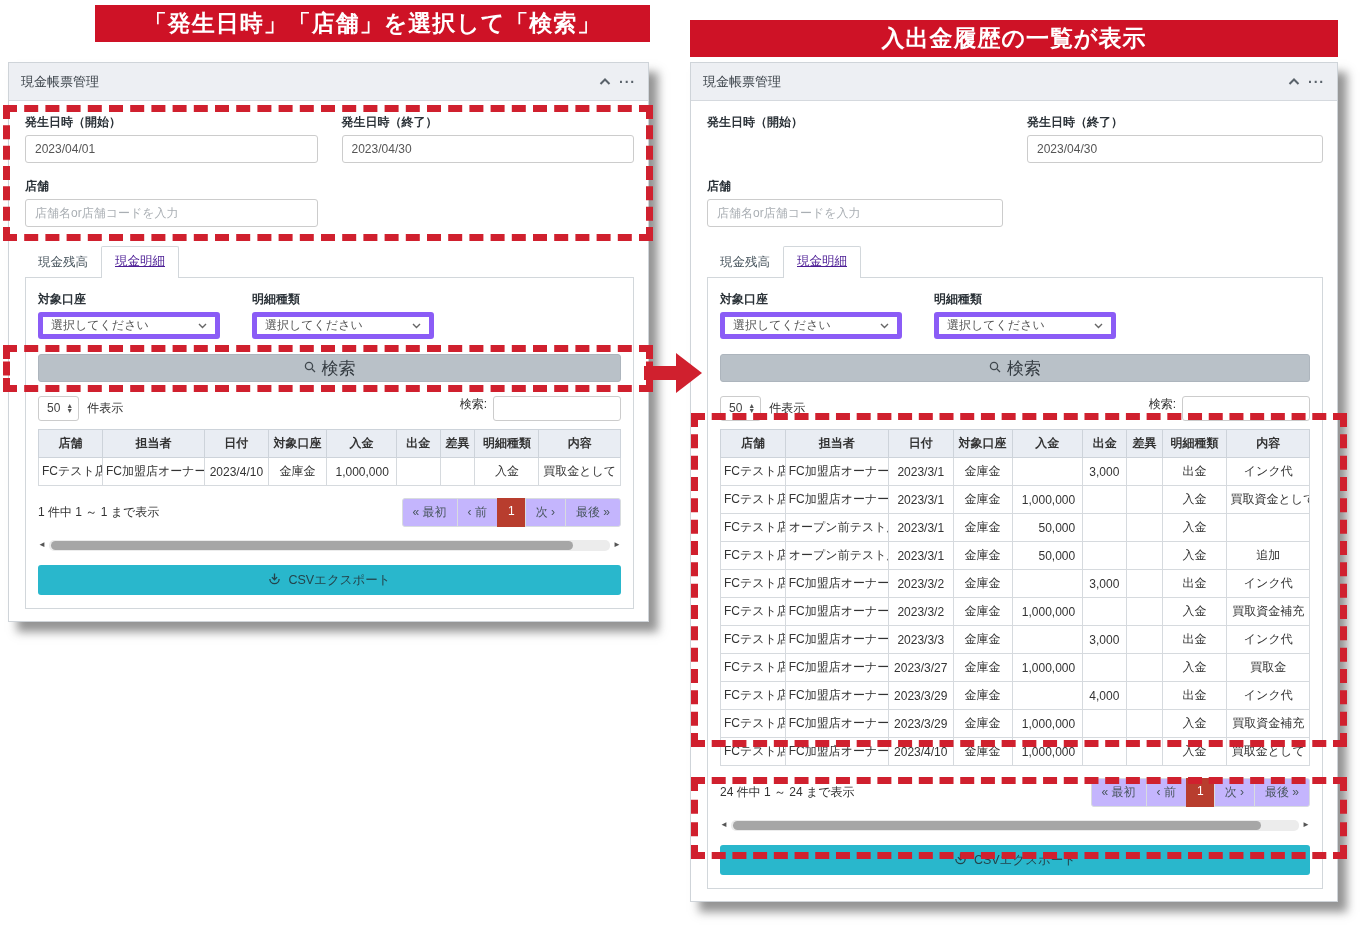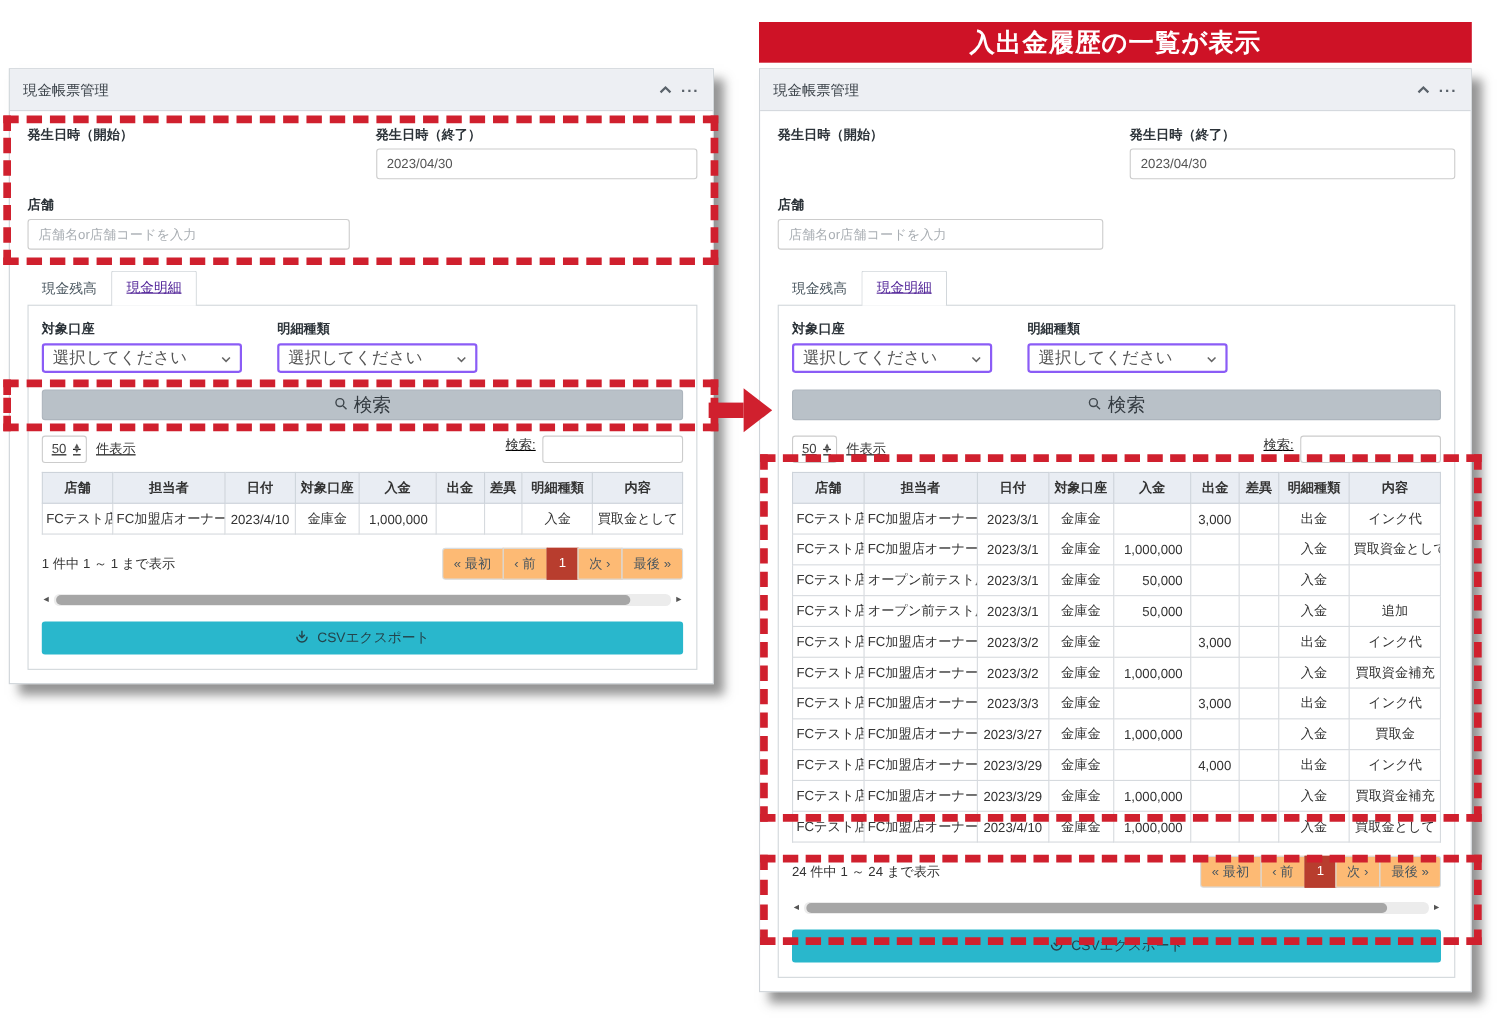--- a/index.html
+++ b/index.html
@@ -40,30 +40,30 @@
   
   .tabs { margin-top:22px; display:flex; align-items:flex-end; height:28px; position:relative; z-index:2; }
   .tab { font-size:12.5px; color:#49565f; padding:6px 13px; cursor:pointer; }
   .tab.active { background:#fff; border:1px solid #d2d7db; border-bottom:none;
                 border-radius:2px 2px 0 0; padding:6px 13px 8px; margin-bottom:-1px; color:#4c1d95;text-decoration:underline; }
   .pane { border:1px solid #d2d7db; padding:12px 12px 13px; position:relative; z-index:1; background:#fff; }
 
   
   .filters { display:flex; gap:32px; }
   .filter-group { width:182px; }
-  .select-box { margin-top:4px; height:27px; border:2px solid #8b5cf6; border-radius:3px;
-                display:flex; align-items:center; padding:0 8px; font-size:15px; color:#555;
-                justify-content:space-between; cursor:pointer; background:#fff; }
+  .select-box { margin-top:4px; height:27px; border:5px solid #8b5cf6; border-radius:3px;
+                display:flex; align-items:center; padding:0 8px; font-size:12px; color:#555;
+                justify-content:space-between; cursor:pointer; background:#fff;font-family:Liberation Mono, monospace; }
 
   .search-btn { margin-top:15px; width:100%; height:28px; background:#b9c1c8; border:1px solid #adb5bd;
                 border-radius:3px; display:flex; align-items:center; justify-content:center; gap:6px;
                 font-size:17px; color:#333a40; cursor:pointer; }
 
   
-  .page-row { margin-top:13px; display:flex; align-items:center; justify-content:space-between; height:26px;text-decoration:underline; }
+  .page-row { margin-top:13px; display:flex; align-items:center; justify-content:space-between; height:26px; }
   .page-left { display:flex; align-items:center; gap:8px; font-size:12px; color:#333; }
   .spinner { height:25px; border:1px solid #ccc; border-radius:3px; display:flex; align-items:center;
              padding:0 5px 0 8px; gap:6px; font-size:12px; color:#444; cursor:pointer; }
   .spin-arrows { display:flex; flex-direction:column; line-height:5px; font-size:7px; color:#555; }
   .page-right { display:flex; align-items:flex-start; gap:6px; font-size:12px; color:#333; }
   .mini-search { width:128px; height:25px; border:1px solid #ccc; border-radius:3px; padding:0 6px;
                  font-size:12px; color:#555; outline:none; font-family:inherit; }
 
   
   table.grid { margin-top:8px; width:100%; border-collapse:collapse; font-size:12px; table-layout:fixed; }
@@ -76,21 +76,21 @@
   table.grid th:nth-child(3){width:11%} table.grid th:nth-child(4){width:10%}
   table.grid th:nth-child(5){width:12%} table.grid th:nth-child(6){width:7.5%}
   table.grid th:nth-child(7){width:6%}  table.grid th:nth-child(8){width:11%}
   table.grid th:nth-child(9){width:14%}
 
   
   .info-row { margin-top:12px; display:flex; align-items:center; justify-content:space-between; }
   .info-text { font-size:12px; color:#333; }
   .pager { display:inline-flex; }
   .pager-item { border:1px solid #d8dcdf; margin-left:-1px; padding:5px 10px; font-size:12px;
-                color:#49565f; cursor:pointer; background:#fdba74; }
+                color:#49565f; cursor:pointer; background:#c4b5fd; }
   .pager-item:first-child { border-radius:3px 0 0 3px; }
   .pager-item:last-child { border-radius:0 3px 3px 0; }
   .pager-item.active { background:#b83d2e; border-color:#b83d2e; color:#fff; }
 
   
   .hscroll { margin-top:12px; display:flex; align-items:center; gap:3px; height:12px; }
   .hs-arrow { font-size:8px; color:#555; line-height:12px; cursor:pointer; }
   .hs-track { flex:1; height:11px; background:#ececec; border-radius:5px; position:relative; }
   .hs-thumb { position:absolute; left:2px; top:1px; bottom:1px; width:93%; background:#a6a6a6;
               border-radius:5px; cursor:grab; }
@@ -108,40 +108,44 @@
   #dash-r2 { left:691px; top:777px; width:656px; height:82px; }
 
   
   #flow-arrow { position:absolute; left:644px; top:351px; z-index:6; }
 </style>
 </head>
 <body>
 
 <div id="stage">
 
+  <div class="banner" id="banner-left">
+    <span>「発生日時」「店舗」を選択して「検索」</span>
+  </div>
   <div class="banner" id="banner-right">
     <span>入出金履歴の一覧が表示</span>
   </div>
 
   <div class="panel" id="panel-left">
     <div class="panel-header">
       <div class="panel-title">現金帳票管理</div>
       <div class="hdr-icons">
         <span>
           <svg width="12" height="10" viewBox="0 0 12 10">
               <polyline points="1.5,7 6,2.5 10.5,7" fill="none" stroke="#5a626a" stroke-width="2"></polyline>
             </svg>
         </span>
         <span class="ellipsis">···</span>
       </div>
     </div>
     <div class="panel-body">
       <div class="form-grid">
         <div>
           <div class="form-label">発生日時（開始）</div>
+          <input class="text-input mt4" value="2023/04/01" style="">
         </div>
         <div>
           <div class="form-label">発生日時（終了）</div>
           <input class="text-input mt4" value="2023/04/30" style="">
         </div>
       </div>
       <div class="form-grid mt14">
         <div>
           <div class="form-label">店舗</div>
           <input class="text-input mt4" placeholder="店舗名or店舗コードを入力" style="">

